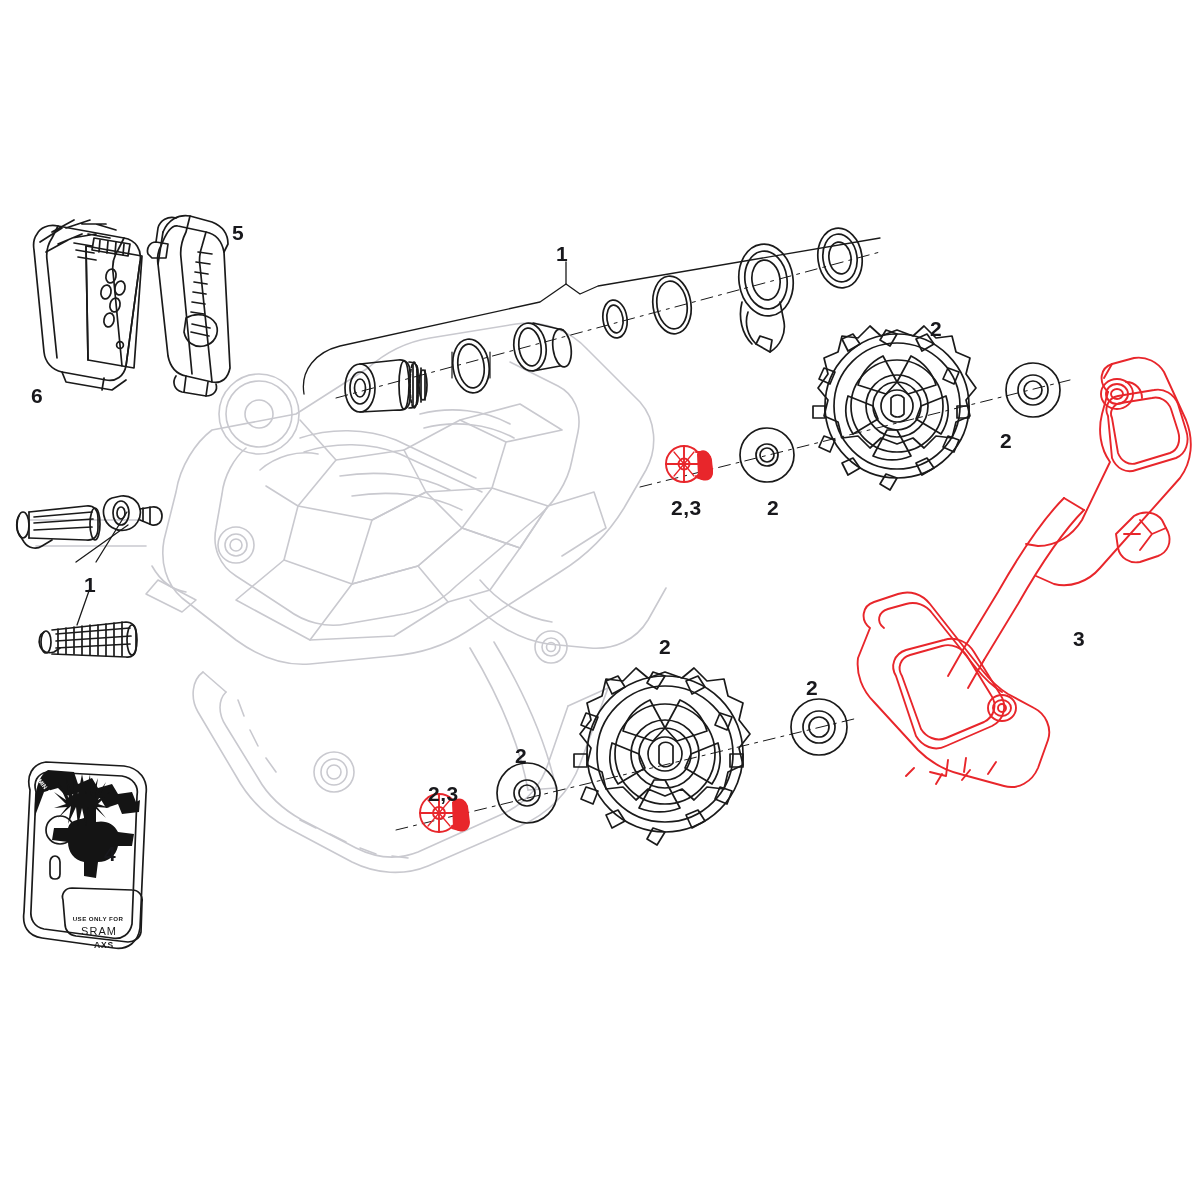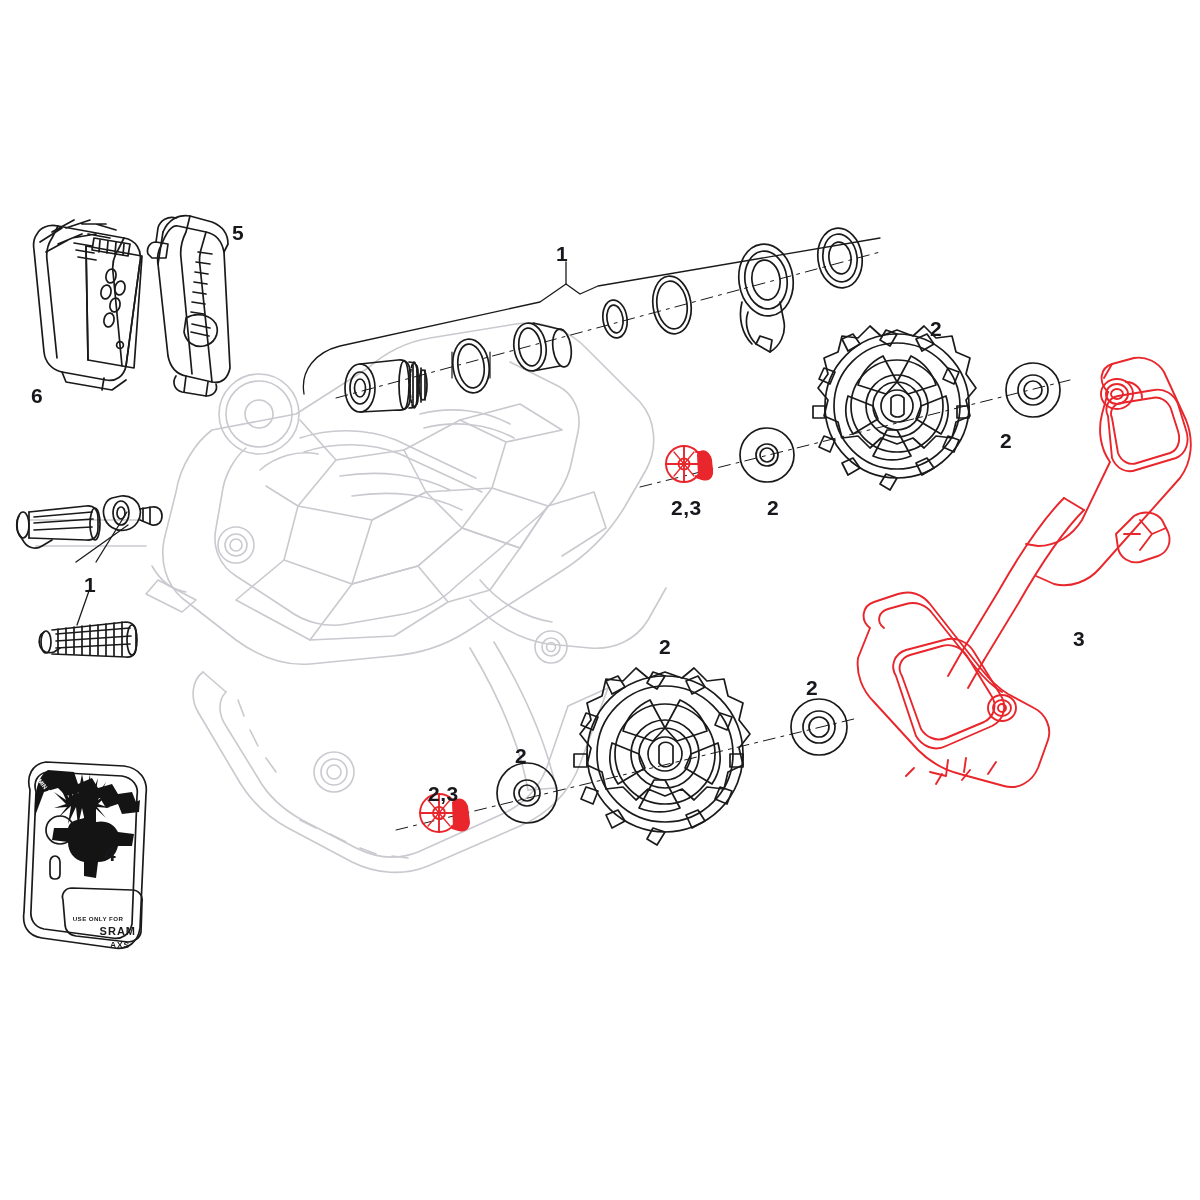--- a/index.html
+++ b/index.html
@@ -38,22 +38,22 @@
   }
   .tooltxt {
     position: absolute;
     font-family: "Liberation Sans", sans-serif;
     color: #1a1a1a;
     white-space: nowrap;
     text-align: center;
     user-select: none;
   }
   .tt-use { font-size: 6.2px; letter-spacing: 0.4px; font-weight: bold; }
-  .tt-sram { font-size: 11px; font-weight: bold; letter-spacing: 1px; text-align: right; }
-  .tt-axs { font-size: 8.5px; font-weight: bold; letter-spacing: 0.8px; text-align: right; }
+  .tt-sram { font-size: 11px; font-weight: normal; letter-spacing: 1px; }
+  .tt-axs { font-size: 8.5px; font-weight: bold; letter-spacing: 0.8px; }
   .tt-min { font-size: 6px; font-weight: bold; color:#ffffff;}
   .tt-max { font-size: 6px; font-weight: bold; color:#ffffff;}
 </style>
 </head>
 <body>
 
 <div id="stage">
 
   <svg class="layer" viewBox="0 0 1200 1200">
     <g fill="none" stroke="#c9c9cf" stroke-width="1.6" stroke-linejoin="round" stroke-linecap="round">

